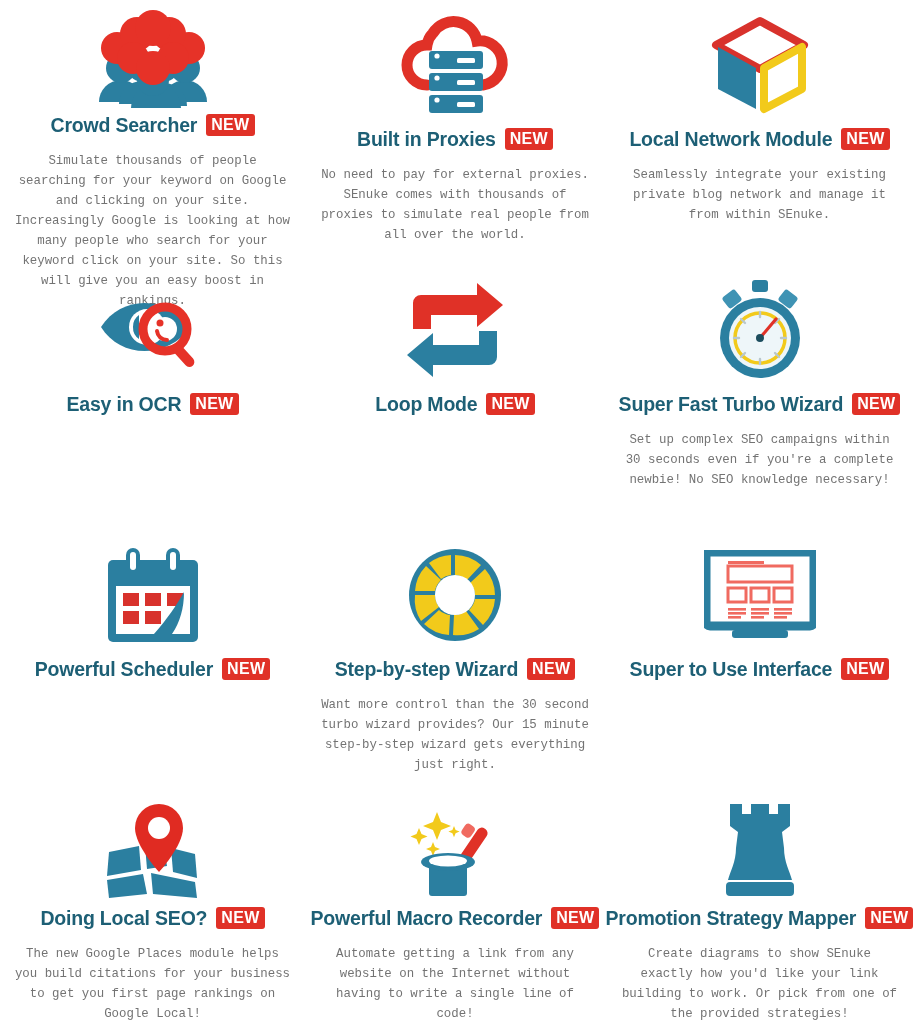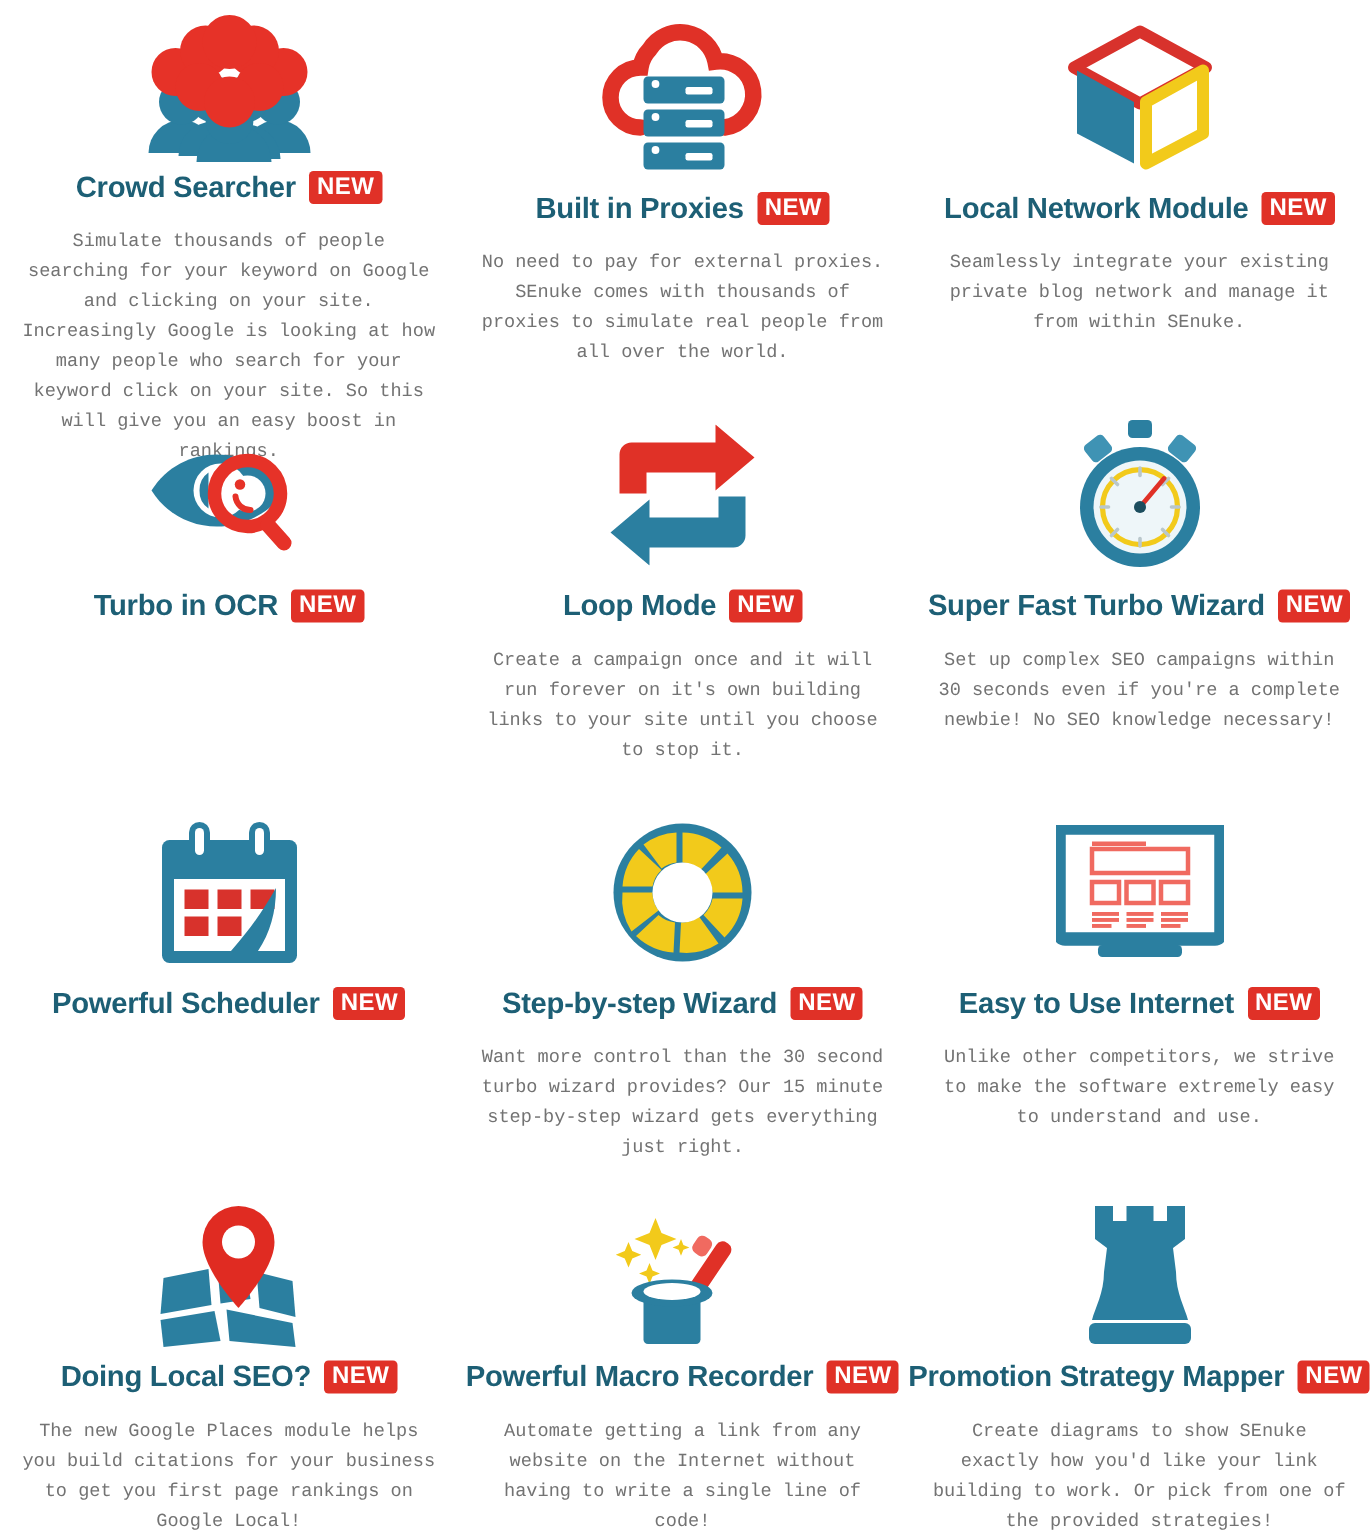--- a/index.html
+++ b/index.html
@@ -166,37 +166,36 @@
         <path d="M34 42 a18 18 0 0 1 36 0 a18 18 0 0 1 -36 0" fill="#ffffff"></path>
         <path d="M44 30 a14 14 0 0 0 -6 12 a14 14 0 0 0 6 12 z" fill="#2b7fa0"></path>
         <circle cx="70" cy="44" r="22" fill="none" stroke="#e63228" stroke-width="9"></circle>
         <circle cx="70" cy="44" r="12" fill="#ffffff"></circle>
         <circle cx="65" cy="38" r="3.5" fill="#e63228"></circle>
         <path d="M62 46 a10 10 0 0 0 10 9" fill="none" stroke="#e63228" stroke-width="4" stroke-linecap="round"></path>
         <rect x="84" y="58" width="10" height="26" rx="5" fill="#e63228" transform="rotate(-42 89 71)"></rect>
       </svg>
     </div>
     <div class="title-row">
-      <span class="feature-title">Turbo in OCR</span>
+      <span class="feature-title">Easy in OCR</span>
       <span class="new-badge">NEW</span>
     </div>
   </div>
 
   <div class="feature-card card-2">
     <div class="icon-wrap">
       <svg width="100" height="94" viewBox="0 0 100 94">
         <path d="M8 46 L8 20 a8 8 0 0 1 8 -8 L72 12 L72 0 L98 22 L72 44 L72 32 L26 32 L26 46 Z" fill="#e03127"></path>
         <path d="M92 48 L92 74 a8 8 0 0 1 -8 8 L28 82 L28 94 L2 72 L28 50 L28 62 L74 62 L74 48 Z" fill="#2b7fa0"></path>
       </svg>
     </div>
     <div class="title-row">
       <span class="feature-title">Loop Mode</span>
       <span class="new-badge">NEW</span>
     </div>
-    <div class="feature-desc">Create a campaign once and it will run forever on it's own building links to your site until you choose to stop it.</div>
   </div>
 
   <div class="feature-card card-3">
     <div class="icon-wrap">
       <svg width="100" height="104" viewBox="0 0 100 104">
         <rect x="42" y="2" width="16" height="12" rx="3" fill="#2b7fa0"></rect>
         <rect x="14" y="14" width="16" height="14" rx="3" fill="#3f93b4" transform="rotate(-38 22 21)"></rect>
         <rect x="70" y="14" width="16" height="14" rx="3" fill="#3f93b4" transform="rotate(38 78 21)"></rect>
         <circle cx="50" cy="60" r="40" fill="#2b7fa0"></circle>
         <circle cx="50" cy="60" r="31" fill="#eef6f9"></circle>
@@ -291,24 +290,23 @@
           <rect x="47" y="58" width="18" height="2.6"></rect>
           <rect x="47" y="62" width="18" height="2.6"></rect>
           <rect x="47" y="66" width="13" height="2.6"></rect>
           <rect x="70" y="58" width="18" height="2.6"></rect>
           <rect x="70" y="62" width="18" height="2.6"></rect>
           <rect x="70" y="66" width="13" height="2.6"></rect>
         </g>
       </svg>
     </div>
     <div class="title-row">
-      <span class="feature-title">Easy to Use Internet</span>
-      <span class="new-badge">NEW</span>
-    </div>
-    <div class="feature-desc">Unlike other competitors, we strive to make the software extremely easy to understand and use.</div>
+      <span class="feature-title">Super to Use Interface</span>
+      <span class="new-badge">NEW</span>
+    </div>
   </div>
 
   <div class="feature-card card-1">
     <div class="icon-wrap">
       <svg width="100" height="96" viewBox="0 0 100 96">
         <g fill="#2b7fa0">
           <path d="M6 50 L36 44 L38 68 L4 74 Z"></path>
           <path d="M42 43 L60 40 L64 64 L44 67 Z"></path>
           <path d="M68 46 L92 52 L94 76 L70 70 Z"></path>
           <path d="M4 78 L40 72 L44 92 L6 96 Z"></path>

